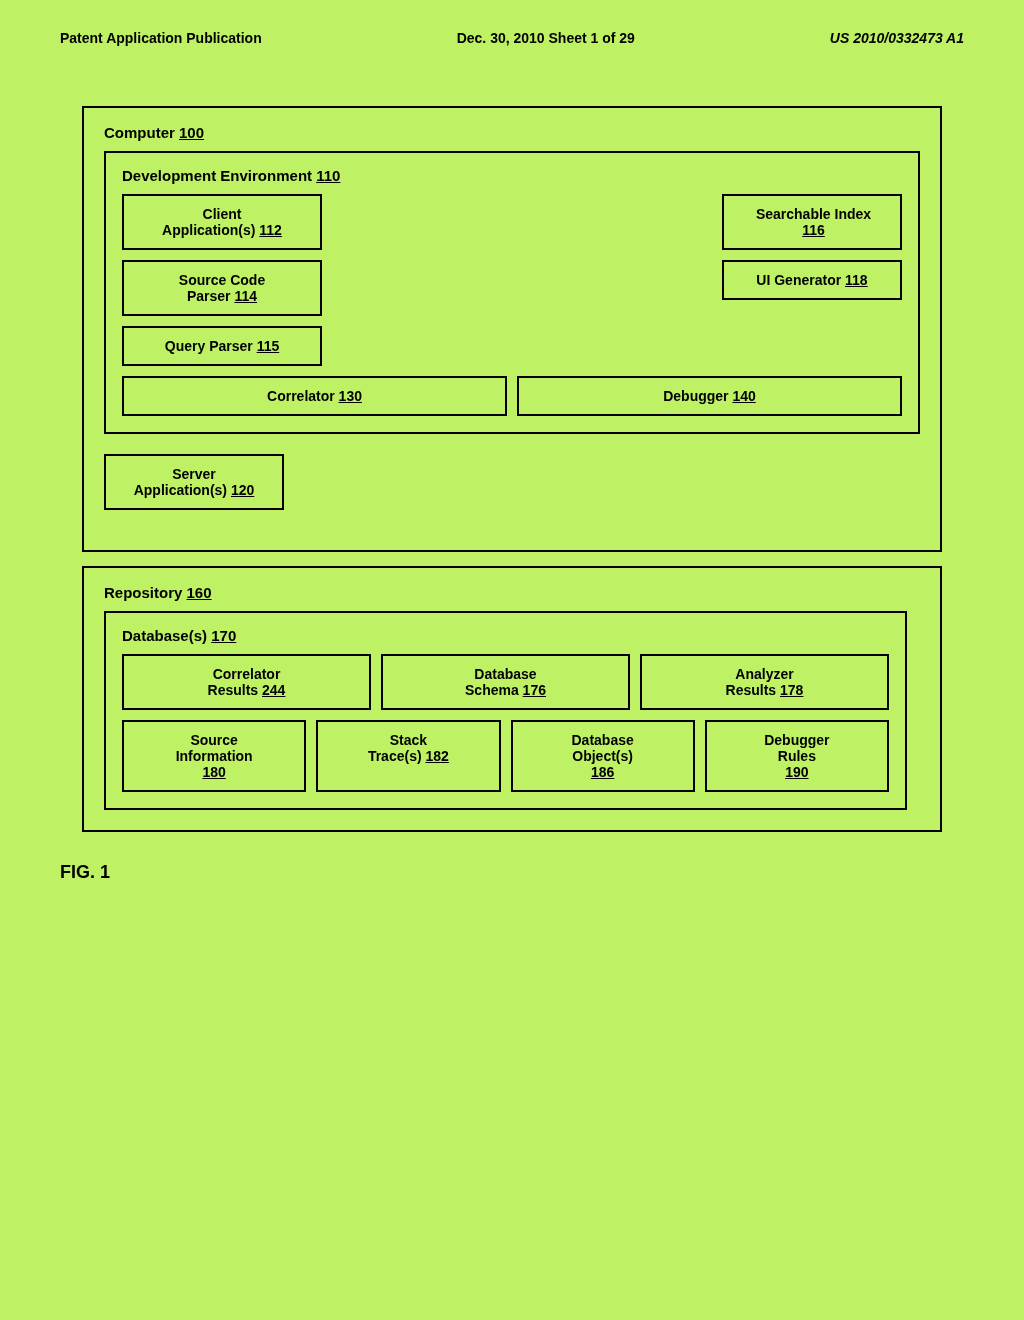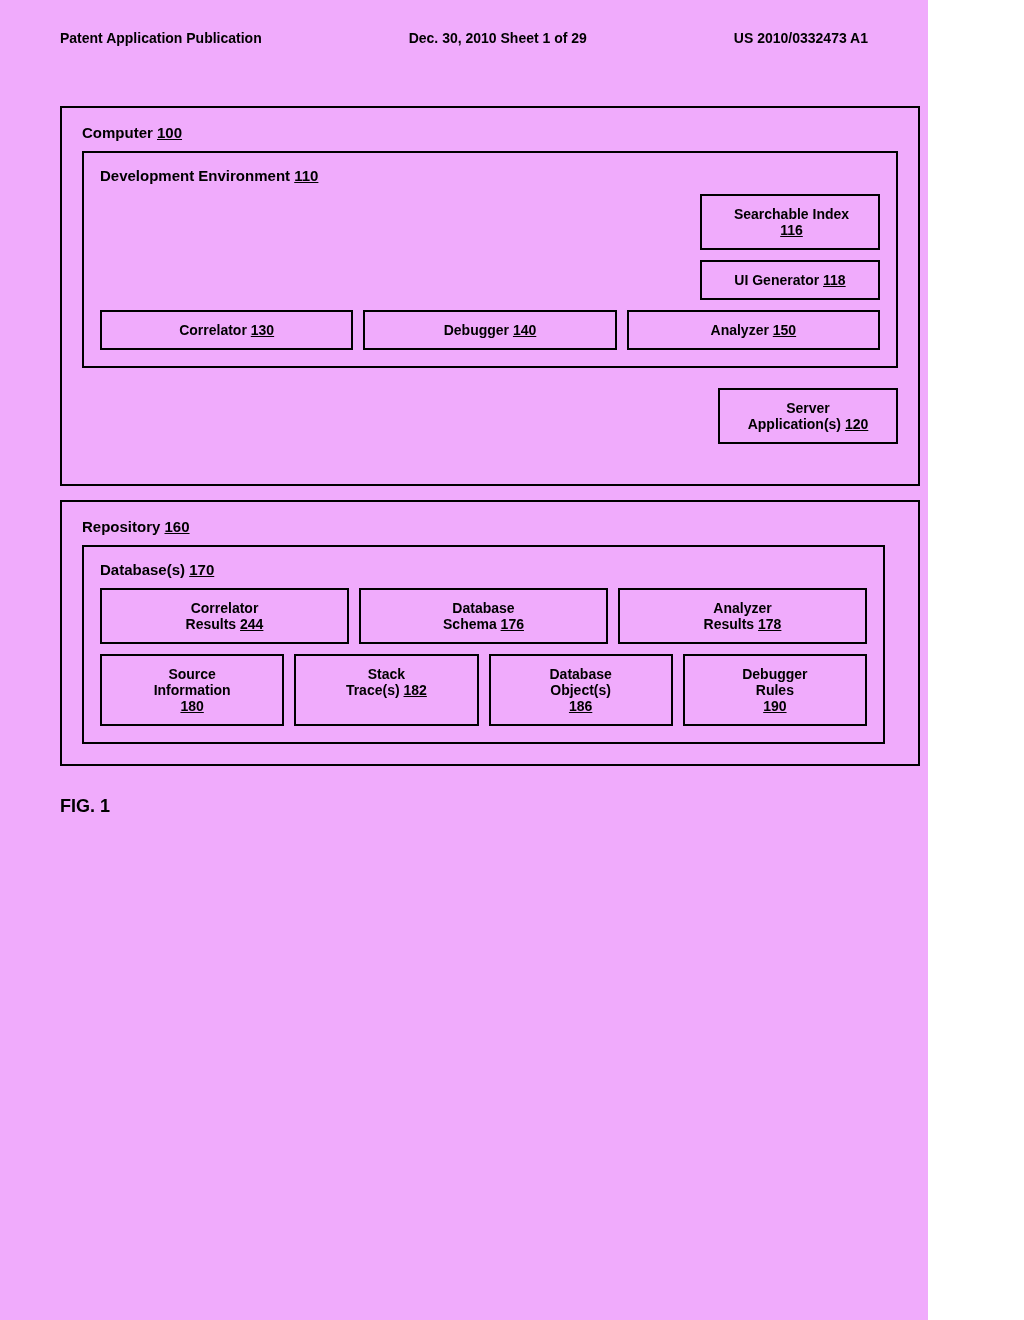--- a/index.html
+++ b/index.html
@@ -10,23 +10,23 @@
 
     body {
       background: #ffffff;
       font-family: Arial, sans-serif;
       width: 1024px;
       min-height: 1320px;
       position: relative;
     }
 
     .page {
-      width: 928px;
+      width: 1024px;
       min-height: 1320px;
-      background: #f0abfc;
+      background: #bef264;
       padding: 30px 60px;
     }
 
     .header {
       display: flex;
       justify-content: space-between;
       align-items: flex-start;
       margin-bottom: 60px;
       font-size: 14px;
       font-weight: bold;
@@ -39,20 +39,21 @@
 
     .header-center {
       font-size: 14px;
       font-weight: bold;
       text-align: left;
     }
 
     .header-right {
       font-size: 14px;
       font-weight: bold;
+      font-style: italic;
     }
 
     .diagram-area {
       display: flex;
       flex-direction: column;
       align-items: center;
       margin: 16px auto;
       width: 860px;
     }
 
@@ -118,21 +119,21 @@
       border-radius: 20px;
     }
 
     .dev-env-bottom .component-box {
       flex: 1;
     }
 
     
     .server-row {
       display: flex;
-      justify-content: flex-end;
+      justify-content: flex-start;
       margin: 10px 0 10px 0;
     }
 
     
     .repository-box {
       border: 2.5px solid #000;
       width: 100%;
       padding: 16px 33px 20px 20px;
       margin-top: 0;
     }
@@ -189,41 +190,49 @@
         Computer <u>100</u>
       </div>
 
       <div class="dev-env-box">
         <div class="box-label">
           Development Environment <u>110</u>
         </div>
 
         <div class="dev-env-inner">
 
+          <div class="dev-env-left">
+            <div class="component-box">
+              Client<br>Application(s) <u>112</u>
+            </div>
+            <div class="component-box">
+              Source Code<br>Parser <u>114</u>
+            </div>
+            <div class="component-box">
+              Query Parser <u>115</u>
+            </div>
+          </div>
 
           <div class="right-col-boxes">
             <div class="component-box" style="min-width:180px;padding-left:19px;">
               Searchable Index<br><u>116</u>
             </div>
             <div class="component-box" style="min-width:180px;">
               UI Generator <u>118</u>
             </div>
           </div>
         </div>
 
         <div class="dev-env-bottom">
           <div class="component-box">
             Correlator <u>130</u>
           </div>
           <div class="component-box">
             Debugger <u>140</u>
           </div>
-          <div class="component-box">
-            Analyzer <u>150</u>
-          </div>
         </div>
       </div>
 
       <div class="server-row">
         <div class="component-box" style="min-width:180px;">
           Server<br>Application(s) <u>120</u>
         </div>
       </div>
 
     </div>

